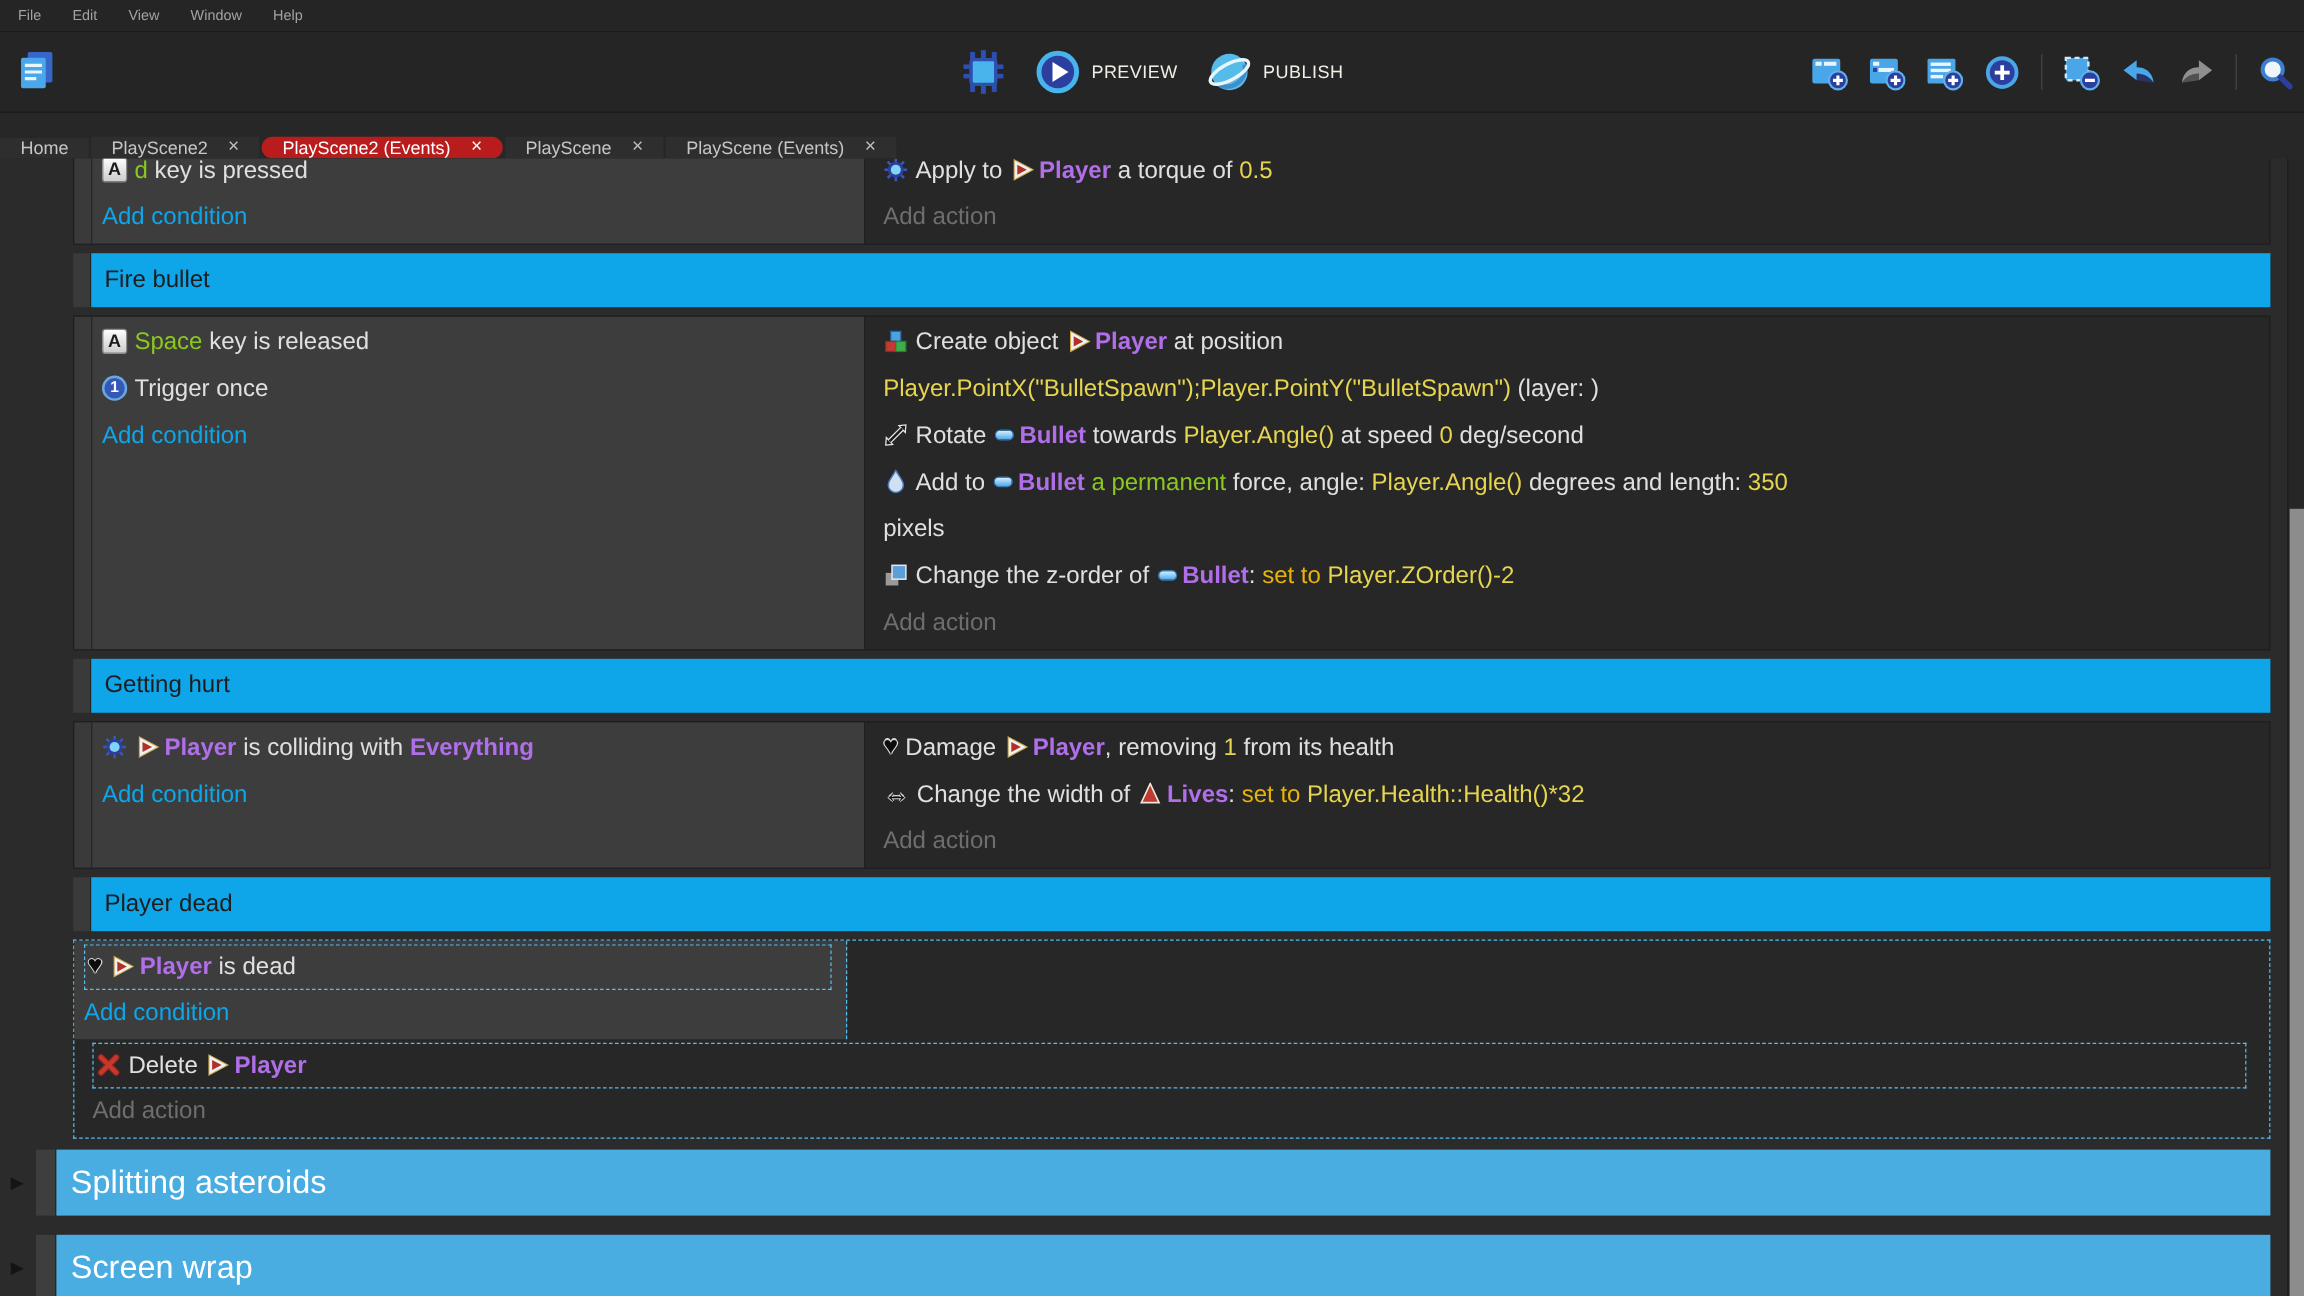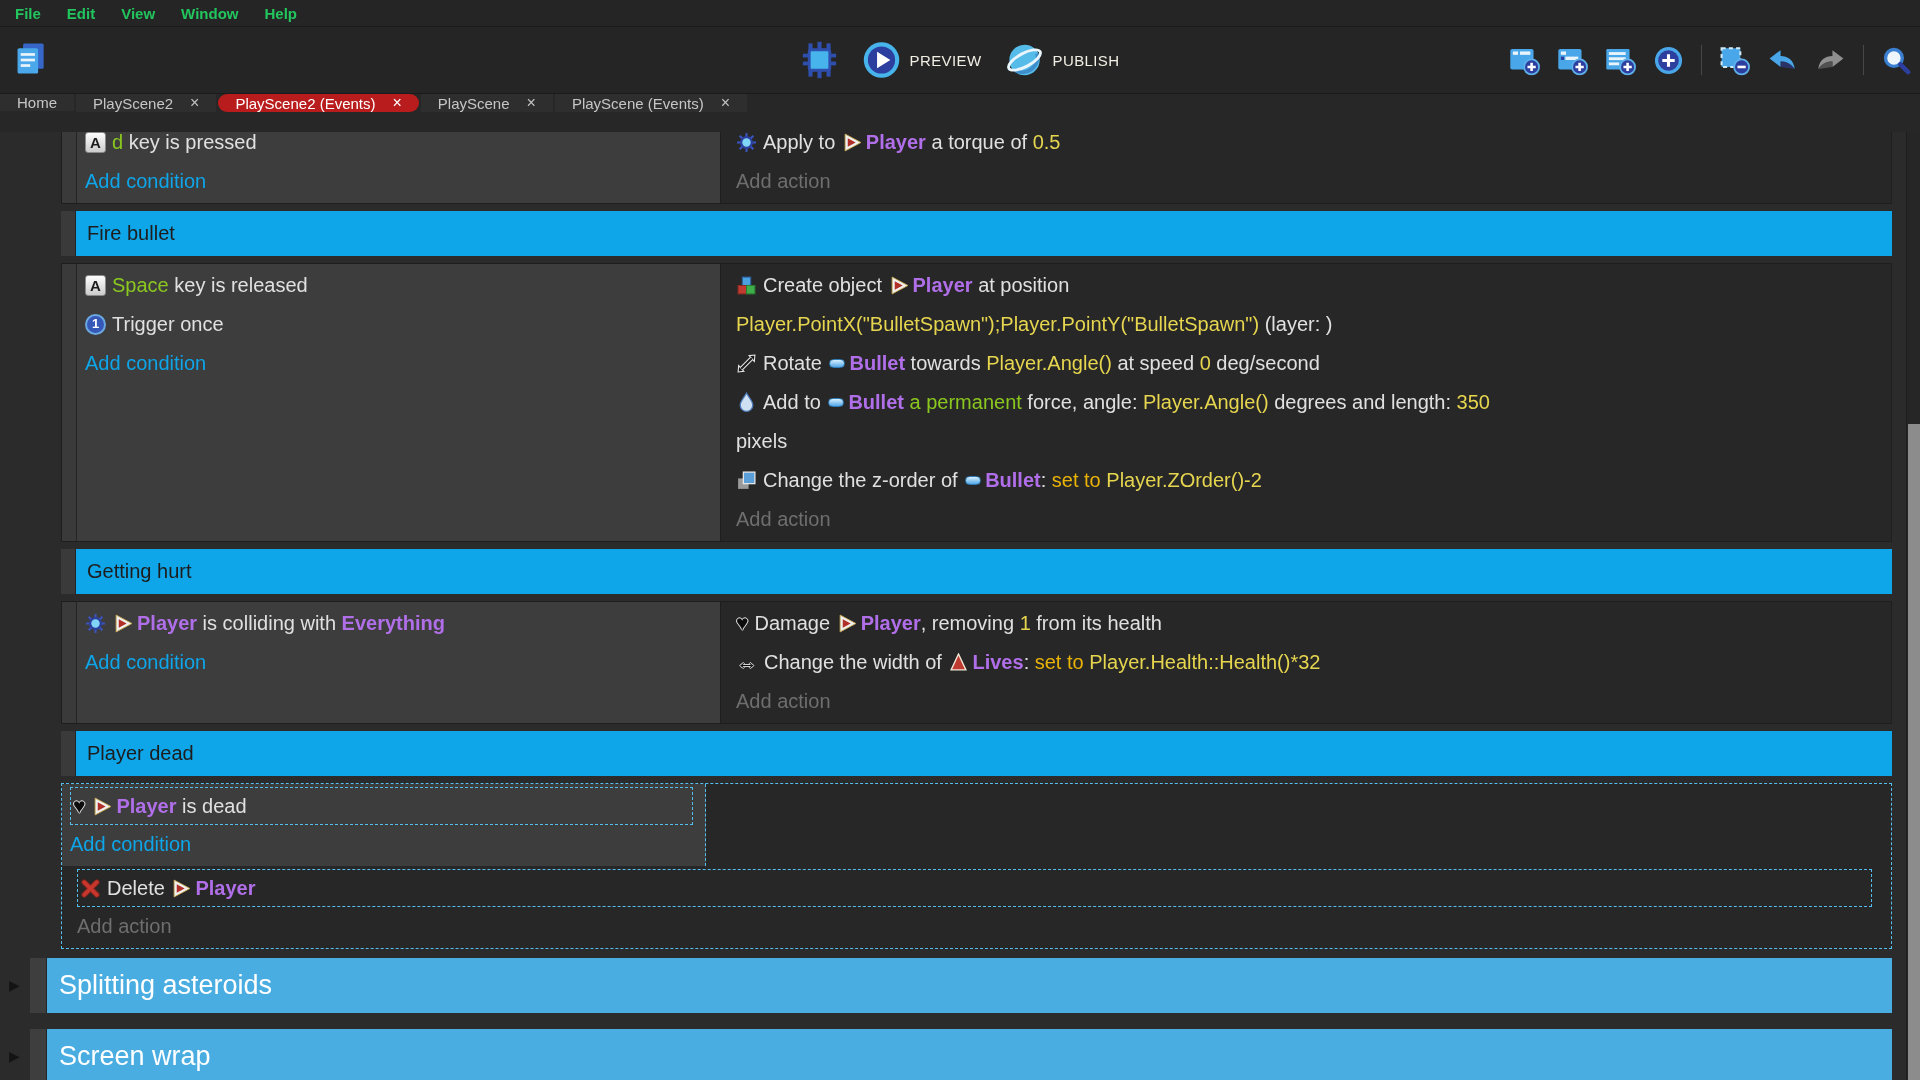--- a/index.html
+++ b/index.html
@@ -1,36 +1,36 @@
 <!DOCTYPE html>
 <html><head>
 <meta charset="utf-8">
 <style>
   html,body{margin:0;padding:0;}
   body{font-family:"Liberation Sans","DejaVu Sans",sans-serif;background:#1e1e1e;}
   .app{width:1920px;height:1080px;overflow:hidden;background:#2b2b2b;display:flex;flex-direction:column;}
 
   
   .menubar{height:27px;flex:none;background:#252525;display:flex;align-items:center;padding-left:2px;border-bottom:1px solid #1b1b1b;box-sizing:border-box;}
-  .menu-item{color:#22c55e;font-size:15px;padding:0 13px;cursor:default;font-weight:bold;}
+  .menu-item{color:#a3a3a3;font-size:12px;padding:0 13px;cursor:default;}
 
   
   .toolbar{height:67px;flex:none;background:#252525;display:flex;align-items:center;position:relative;border-bottom:1px solid #1b1b1b;box-sizing:border-box;}
   .tool-btn{display:flex;align-items:center;cursor:pointer;}
   .pm{margin-left:12px;}
   .pm svg{width:38px;height:38px;}
   .tb-center{position:absolute;left:50%;top:0;height:100%;transform:translateX(-50%);display:flex;align-items:center;gap:24px;}
   .tb-center svg{width:38px;height:38px;}
   .tb-label{font-size:15px;color:#f1eee4;margin-left:9px;letter-spacing:.4px;}
   .tb-right{margin-left:auto;display:flex;align-items:center;gap:17px;padding-right:8px;}
   .tb-right svg{width:31px;height:31px;}
   .tb-sep{width:1px;height:30px;background:#474747;}
 
   
-  .tabbar{height:38px;flex:none;background:#272727;display:flex;align-items:flex-start;}
+  .tabbar{height:38px;flex:none;background:#272727;display:flex;align-items:flex-end;}
   .tab{display:flex;align-items:center;padding:0 17px;background:#2e2e2e;color:#c6c6c6;font-size:15px;margin-right:2px;cursor:pointer;white-space:nowrap;}
   .tab.active{background:#b91c1c;color:#fff;border-radius:10px;}
   .tab .close{margin-left:17px;font-size:16px;color:#c2c2c2;}
   .tab.active .close{color:#fff;}
 
   
   .sheet{position:relative;flex:1;background:#2b2b2b;overflow:hidden;}
   .row{margin:0 28px 7px 61px;}
   .ev-row{display:flex;align-items:stretch;background:#272727;border:1px solid #1e1e1e;}
   .ev-row.clipped{margin-top:-12px;}

